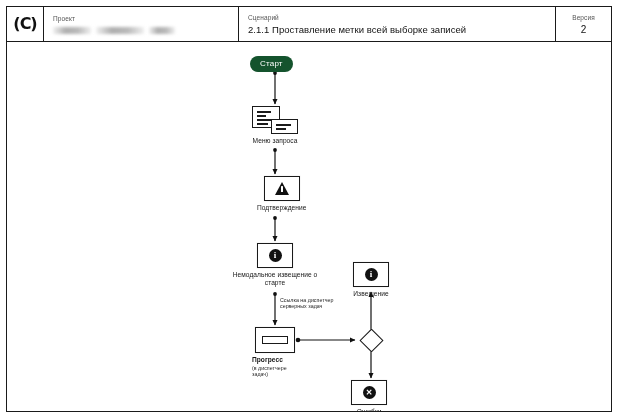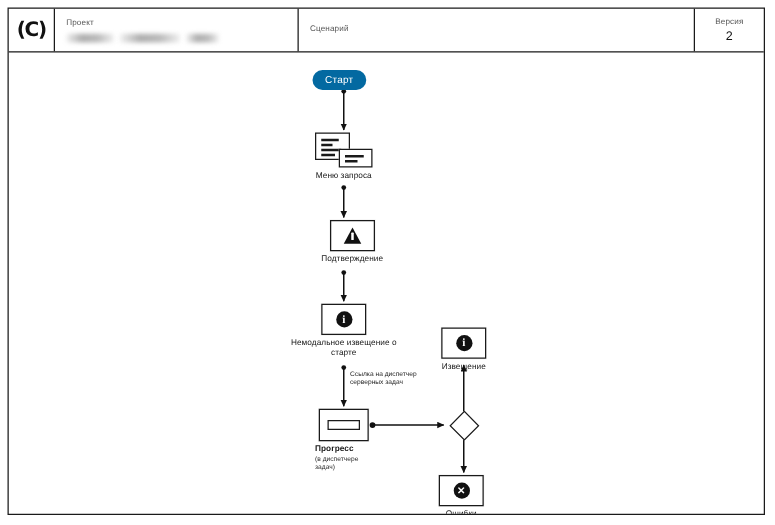--- a/index.html
+++ b/index.html
@@ -166,21 +166,21 @@
     text-align: left;
     line-height: 6.4px;
     width: 46px;
     margin-top: 1px;
     letter-spacing: 0.02px;
   }
   .cap-strong { font-weight: bold; }
 
   
   .pill {
-    background: #0369a1;
+    background: #14532d;
     color: #ffffff;
     font-size: 8px;
     border-radius: 9px;
     padding: 3px 10px 4px 10px;
     line-height: 9px;
     letter-spacing: 0.2px;
   }
 
   
   .box-icon {
@@ -304,20 +304,21 @@
         <div class="hdr-label">Проект</div>
         <div class="redacted-wrap">
           <span class="redact a"></span>
           <span class="redact b"></span>
           <span class="redact c"></span>
         </div>
       </div>
 
       <div class="hdr-cell hdr-scenario">
         <div class="hdr-label">Сценарий</div>
+        <div class="hdr-value">2.1.1 Проставление метки всей выборке записей</div>
       </div>
 
       <div class="hdr-cell hdr-version">
         <div class="hdr-label">Версия</div>
         <div class="hdr-value">2</div>
       </div>
 
     </div>
 
     <div class="canvas">

